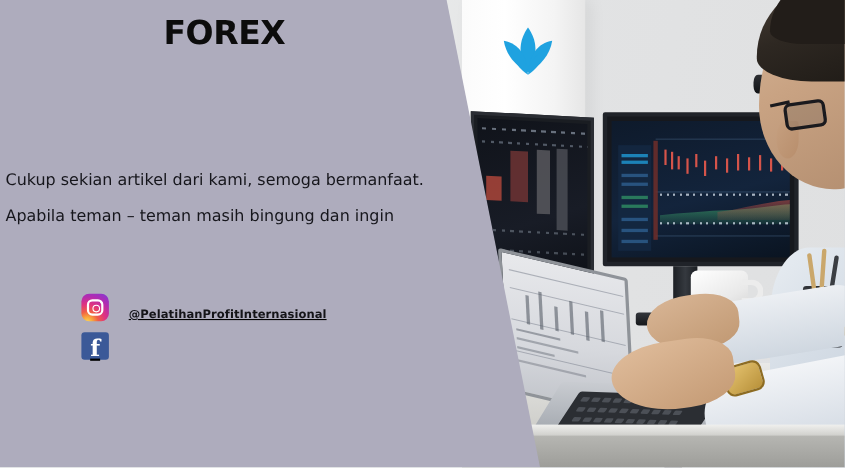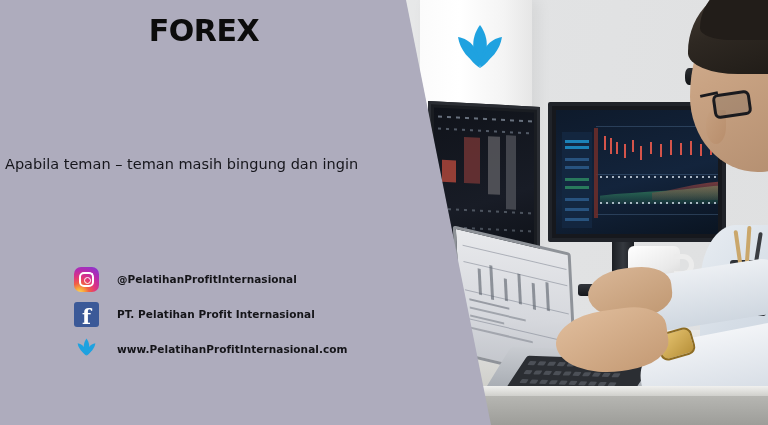--- a/index.html
+++ b/index.html
@@ -251,22 +251,22 @@
   .subtitle {
     position:absolute; left:5px; top:148px; width:390px;
     font-family:"DejaVu Sans", sans-serif;
     font-size:14.5px;
     line-height:33px;
     color:#16161c;
   }
 
   .social { position:absolute; left:74px; top:266px; width:330px; }
   .srow {
-    display:flex; align-items:center;
-    height:26px; margin-bottom:9px;
+    display:flex; align-items:flex-end;
+    height:26px; margin-bottom:9px;text-decoration:underline;
   }
   .srow .ic {
     width:25px; height:25px; flex:0 0 25px;
     margin-right:18px;
     position:relative;
   }
   .srow .tx {
     font-family:"DejaVu Sans", sans-serif;
     font-size:10.5px;
     font-weight:bold;
@@ -451,50 +451,38 @@
 
   <div class="panel"></div>
 
   <div class="content">
 
     <div class="title">
       <div>FOREX</div>
     </div>
 
     <div class="subtitle">
+      <div>Cukup sekian artikel dari kami, semoga bermanfaat.</div>
       <div>Apabila teman – teman masih bingung dan ingin</div>
     </div>
 
     <div class="social">
 
       <div class="srow">
         <span class="ic">
           <span class="ig">
               <span class="ig-sq"></span>
             </span>
         </span>
         <span class="tx">@PelatihanProfitInternasional</span>
       </div>
 
       <div class="srow">
         <span class="ic">
           <span class="fb">f</span>
         </span>
-        <span class="tx">PT. Pelatihan Profit Internasional</span>
       </div>
 
 
-      <div class="srow">
-        <span class="ic">
-          <svg class="lotus-small" viewBox="0 0 62 58">
-            <path d="M31 3 C39 14 41 28 31 44 C21 28 23 14 31 3 Z" fill="#1fa2e0"></path>
-            <path d="M31 44 C20 38 11 28 9 15 C22 17 30 28 31 44 Z" fill="#1fa2e0"></path>
-            <path d="M31 44 C42 38 51 28 53 15 C40 17 32 28 31 44 Z" fill="#1fa2e0"></path>
-            <path d="M31 46 C24 42 18 34 16 24 C25 28 30 36 31 46 Z" fill="#1fa2e0"></path>
-            <path d="M31 46 C38 42 44 34 46 24 C37 28 32 36 31 46 Z" fill="#1fa2e0"></path>
-          </svg>
-        </span>
-        <span class="tx">www.PelatihanProfitInternasional.com</span>
-      </div>
 
     </div>
   </div>
 </div>
 
 </body></html>

